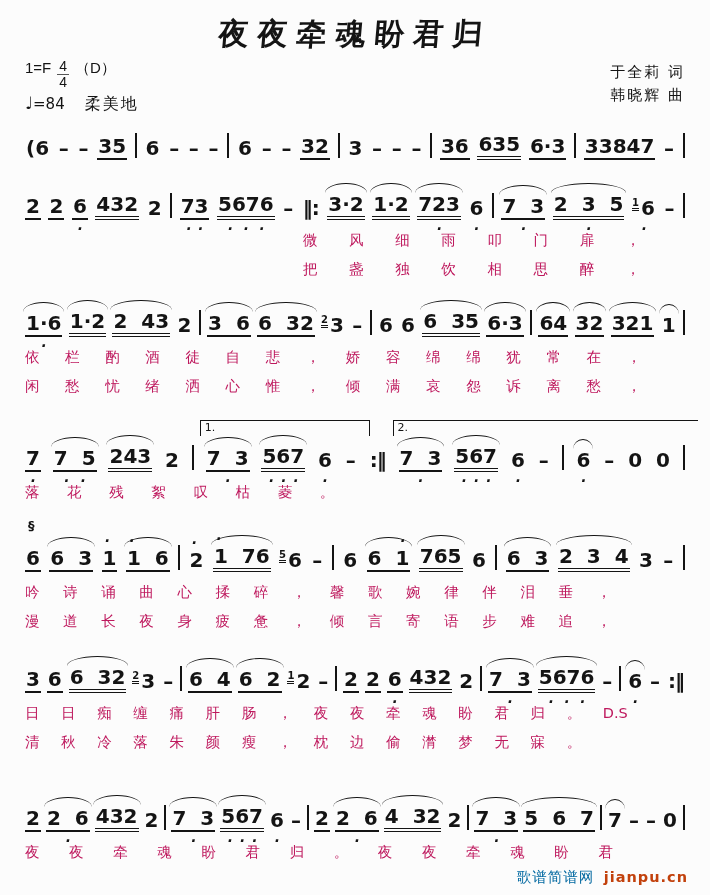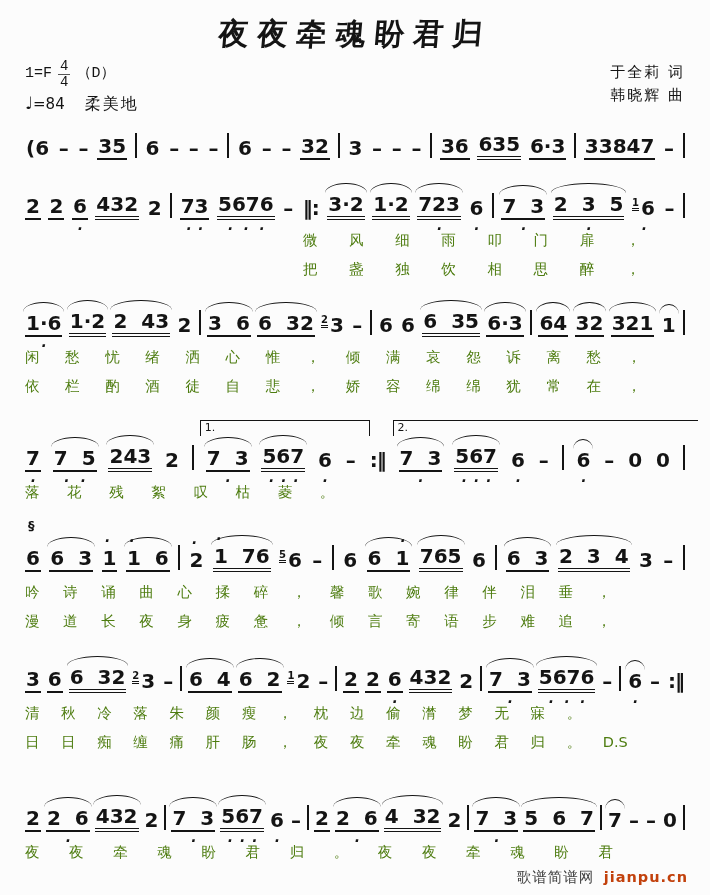--- a/index.html
+++ b/index.html
@@ -5,21 +5,21 @@
   html,body{margin:0;padding:0;background:#e8e8e8;}
   .page{width:710px;height:895px;margin:0 auto;background:#fcfcfc;color:#141414;
         font-family:"DejaVu Sans",sans-serif;position:relative;overflow:hidden;
         padding:8px 25px;box-sizing:border-box;}
   
   .title{text-align:center;font-family:"DejaVu Serif",serif;font-weight:bold;
          font-size:30px;letter-spacing:9px;margin:6px 0 4px;transform:skewX(-5deg);}
   .meta{display:flex;justify-content:space-between;align-items:flex-start;
         font-size:15px;margin-top:2px;}
   .meta-left{line-height:1.2;}
-  .keyrow{display:flex;align-items:center;gap:6px;font-family:Liberation Mono, monospace;}
+  .keyrow{display:flex;align-items:flex-start;gap:6px;font-family:Liberation Sans, sans-serif;}
   .ts{display:inline-flex;flex-direction:column;align-items:center;font-size:14px;line-height:1.05;}
   .ts .num{border-bottom:1px solid #555;padding:0 2px;}
   .temporow{margin-top:4px;display:flex;align-items:center;gap:20px;}
   .note-glyph{font-size:17px;}
   .expr{font-size:16px;letter-spacing:2px;}
   .meta-right{font-size:15px;line-height:1.55;text-align:left;margin-top:2px;letter-spacing:2px;}
   
   #score{margin-top:2px;}
   .system{position:relative;}
   .notes{display:flex;justify-content:space-between;align-items:flex-end;
@@ -39,33 +39,33 @@
   .lod,.hid{position:absolute;left:0;right:0;display:flex;font-size:14px;line-height:5px;font-weight:bold;}
   .lod{bottom:-12px;justify-content:space-evenly;}
   .hid{top:-9px;justify-content:flex-start;padding-left:3px;}
   .hid.r{justify-content:flex-end;padding-right:5px;}
   .volta{position:absolute;top:-28px;left:-6px;height:16px;border-top:1.5px solid #141414;
          border-left:1.5px solid #141414;font-size:11px;font-weight:normal;
          padding:1px 0 0 4px;box-sizing:border-box;width:170px;}
   .volta.v1{border-right:1.5px solid #141414;}
   .volta.v2{width:305px;}
   
-  .lyric{font-size:14.5px;color:#4d7c0f;white-space:pre;margin-top:11px;word-spacing:18px;}
+  .lyric{font-size:14.5px;color:#be185d;white-space:pre;margin-top:11px;word-spacing:18px;}
   .lyric + .lyric{margin-top:10px;}
   
   .sys1{margin-top:12px;}
   .sys2{margin-top:26px;}  .sys2 .lyric{padding-left:278px;word-spacing:27px;}
   .sys3{margin-top:24px;}  .sys3 .lyric{word-spacing:21px;}
   .sys4{margin-top:42px;}  .sys4 .lyric{word-spacing:23px;}
   .sys5{margin-top:36px;}  .sys5 .lyric{word-spacing:19px;}
   .sys6{margin-top:28px;}  .sys6 .lyric{word-spacing:17px;}
   .sys7{margin-top:46px;}  .sys7 .lyric{word-spacing:25px;}
   
   .footer{position:absolute;right:22px;bottom:8px;font-size:14.5px;letter-spacing:1px;}
-  .footer .site{color:#404040;}
+  .footer .site{color:#0369a1;}
   .footer .url{color:#c2410c;font-weight:bold;margin-left:4px;}
 </style>
 </head>
 <body>
 
 <div class="page">
 
   <h1 class="title">夜夜牵魂盼君归</h1>
 
   <div class="meta">
@@ -184,22 +184,22 @@
           <span class="tok"><span class="t">6</span></span>
           <span class="tok u2 arc"><span class="t">6 35</span></span>
           <span class="tok u1 arc"><span class="t">6·3</span></span>
           <span class="bar"></span>
           <span class="tok u1 arc"><span class="t">64</span></span>
           <span class="tok u1 arc"><span class="t">32</span></span>
           <span class="tok u1 arc"><span class="t">321</span></span>
           <span class="tok arc"><span class="t">1</span></span>
           <span class="bar"></span>
         </div>
+        <div class="lyric">依 栏 酌 酒 徒 自 悲 ， 娇 容 绵 绵 犹 常 在 ，</div>
         <div class="lyric">闲 愁 忧 绪 洒 心 惟 ， 倾 满 哀 怨 诉 离 愁 ，</div>
-        <div class="lyric">依 栏 酌 酒 徒 自 悲 ， 娇 容 绵 绵 犹 常 在 ，</div>
       </div>
       <div class="system sys4">
         <div class="notes">
           <span class="tok u1"><span class="t">7</span><span class="lod">
               <i>·</i>
             </span></span>
           <span class="tok u1 arc"><span class="t">7 5</span><span class="lod">
               <i>·</i>
               <i>·</i>
             </span></span>
@@ -309,22 +309,22 @@
               <i>·</i>
             </span></span>
           <span class="tok"><span class="t">–</span></span>
           <span class="bar"></span>
           <span class="tok arc"><span class="t">6</span><span class="lod">
               <i>·</i>
             </span></span>
           <span class="tok"><span class="t">–</span></span>
           <span class="tok rep"><span class="t">:‖</span></span>
         </div>
+        <div class="lyric">日 日 痴 缠 痛 肝 肠 ， 夜 夜 牵 魂 盼 君 归 。 D.S</div>
         <div class="lyric">清 秋 冷 落 朱 颜 瘦 ， 枕 边 偷 潸 梦 无 寐 。</div>
-        <div class="lyric">日 日 痴 缠 痛 肝 肠 ， 夜 夜 牵 魂 盼 君 归 。 D.S</div>
       </div>
       <div class="system sys7">
         <div class="notes">
           <span class="tok u1"><span class="t">2</span></span>
           <span class="tok u1 arc"><span class="t">2 6</span><span class="lod r">
               <i>·</i>
             </span></span>
           <span class="tok u2 arc"><span class="t">432</span></span>
           <span class="tok"><span class="t">2</span></span>
           <span class="bar"></span>

